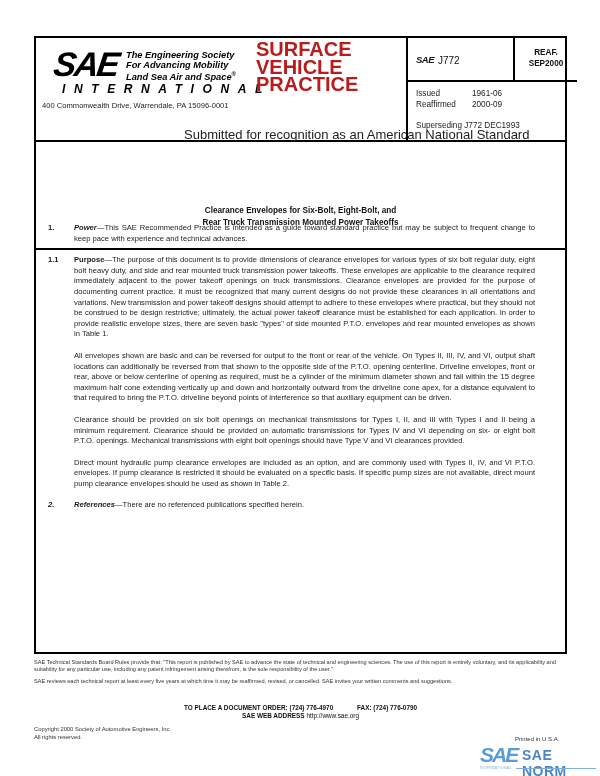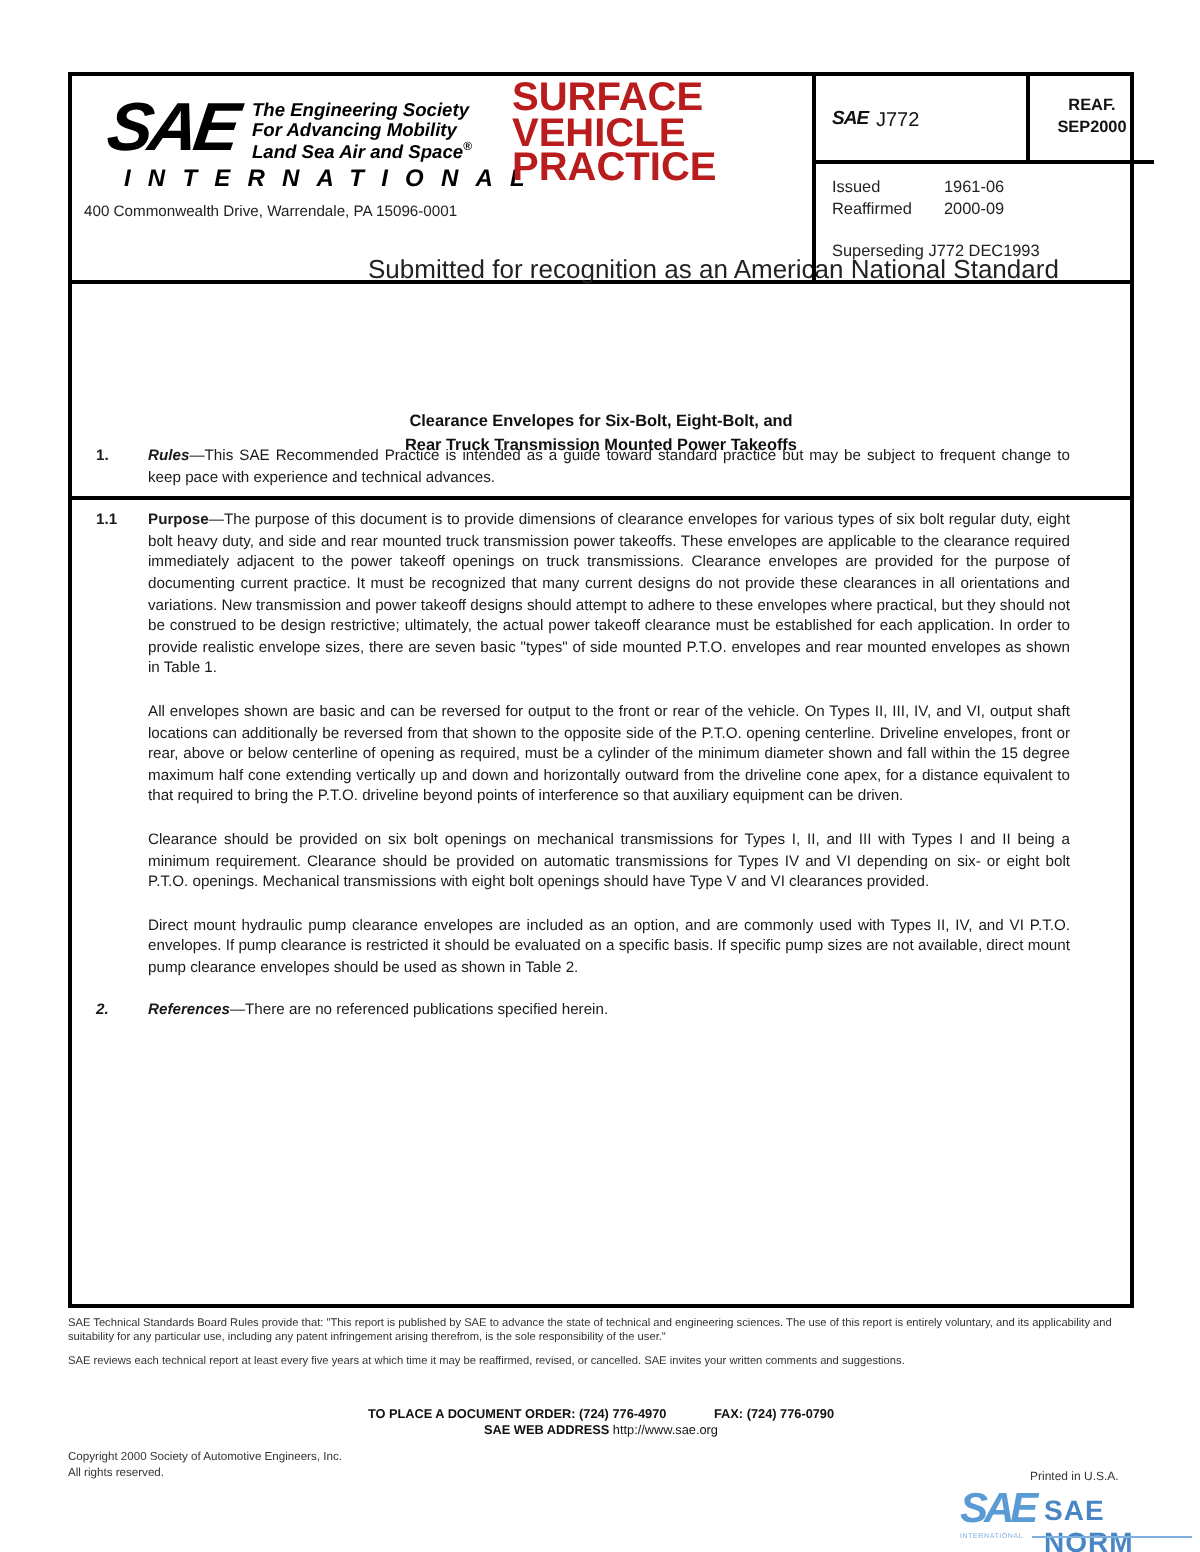--- a/index.html
+++ b/index.html
@@ -114,21 +114,21 @@
   </div>
 
   <div class="title-row">
     <span class="t1">Clearance Envelopes for Six-Bolt, Eight-Bolt, and</span>
     <span>Rear Truck Transmission Mounted Power Takeoffs</span>
   </div>
 
   <div class="body">
     <div class="sec">
       <span class="sec-num">1.</span>
-      <span class="sec-text"><span class="sec-head">Rules</span><span>—This SAE Recommended Practice is intended as a guide toward standard practice but may be subject to frequent change to keep pace with experience and technical advances.</span></span>
+      <span class="sec-text"><span class="sec-head">Power</span><span>—This SAE Recommended Practice is intended as a guide toward standard practice but may be subject to frequent change to keep pace with experience and technical advances.</span></span>
     </div>
 
     <div class="sec">
       <span class="sec-num">1.1</span>
       <span class="sec-text"><span class="sec-head upright">Purpose</span><span>—The purpose of this document is to provide dimensions of clearance envelopes for various types of six bolt regular duty, eight bolt heavy duty, and side and rear mounted truck transmission power takeoffs. These envelopes are applicable to the clearance required immediately adjacent to the power takeoff openings on truck transmissions. Clearance envelopes are provided for the purpose of documenting current practice. It must be recognized that many current designs do not provide these clearances in all orientations and variations. New transmission and power takeoff designs should attempt to adhere to these envelopes where practical, but they should not be construed to be design restrictive; ultimately, the actual power takeoff clearance must be established for each application. In order to provide realistic envelope sizes, there are seven basic "types" of side mounted P.T.O. envelopes and rear mounted envelopes as shown in Table 1.</span></span>
     </div>
 
     <p class="para">All envelopes shown are basic and can be reversed for output to the front or rear of the vehicle. On Types II, III, IV, and VI, output shaft locations can additionally be reversed from that shown to the opposite side of the P.T.O. opening centerline. Driveline envelopes, front or rear, above or below centerline of opening as required, must be a cylinder of the minimum diameter shown and fall within the 15 degree maximum half cone extending vertically up and down and horizontally outward from the driveline cone apex, for a distance equivalent to that required to bring the P.T.O. driveline beyond points of interference so that auxiliary equipment can be driven.</p>
     <p class="para">Clearance should be provided on six bolt openings on mechanical transmissions for Types I, II, and III with Types I and II being a minimum requirement. Clearance should be provided on automatic transmissions for Types IV and VI depending on six- or eight bolt P.T.O. openings. Mechanical transmissions with eight bolt openings should have Type V and VI clearances provided.</p>
     <p class="para">Direct mount hydraulic pump clearance envelopes are included as an option, and are commonly used with Types II, IV, and VI P.T.O. envelopes. If pump clearance is restricted it should be evaluated on a specific basis. If specific pump sizes are not available, direct mount pump clearance envelopes should be used as shown in Table 2.</p>

